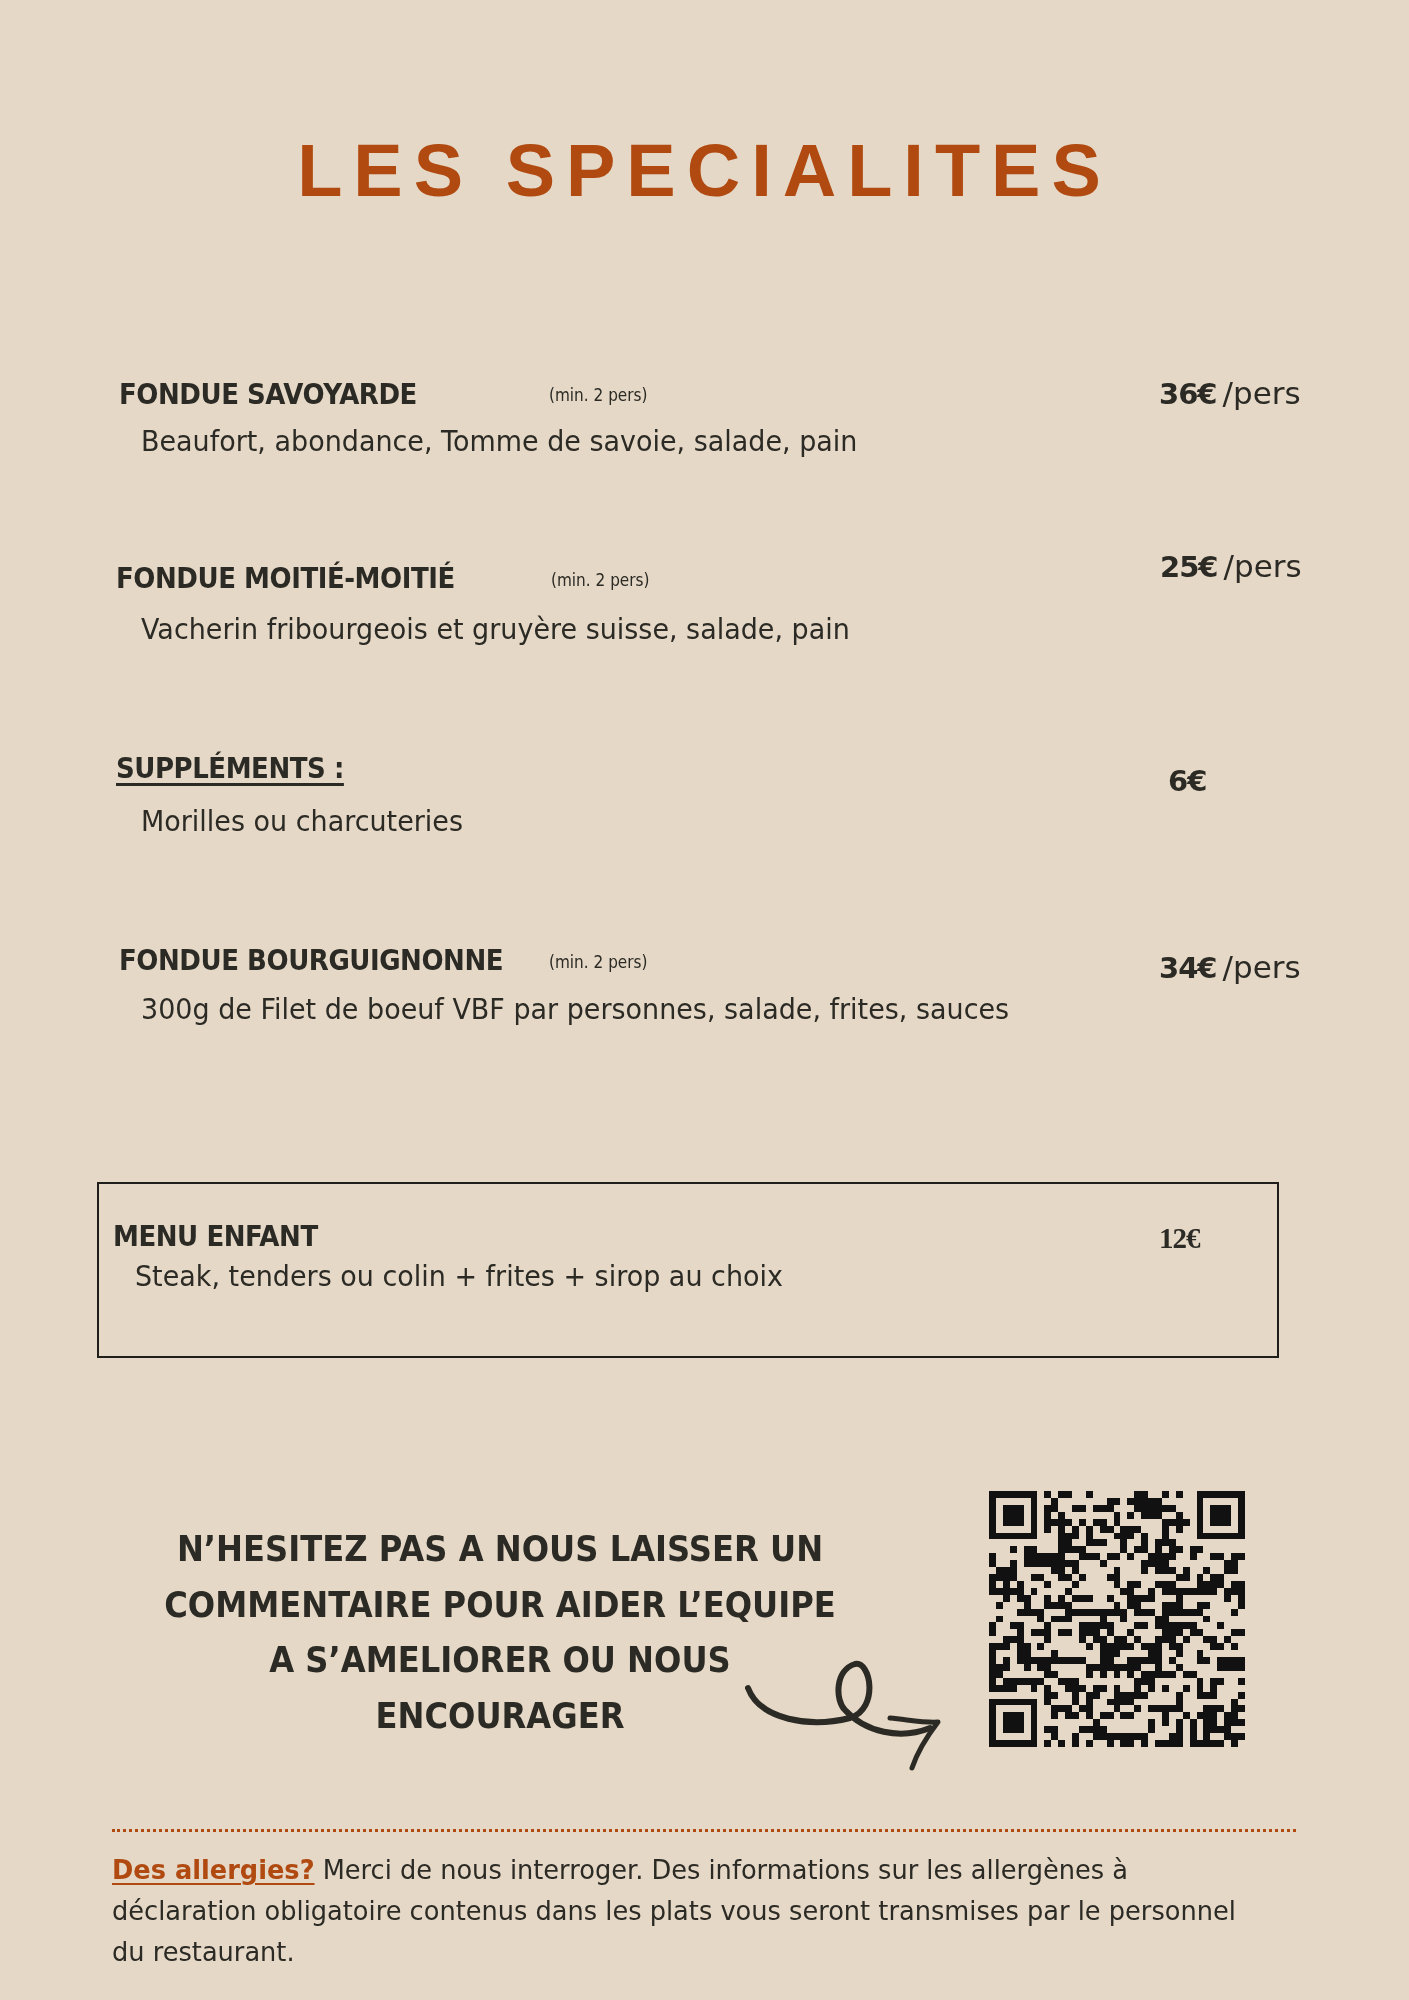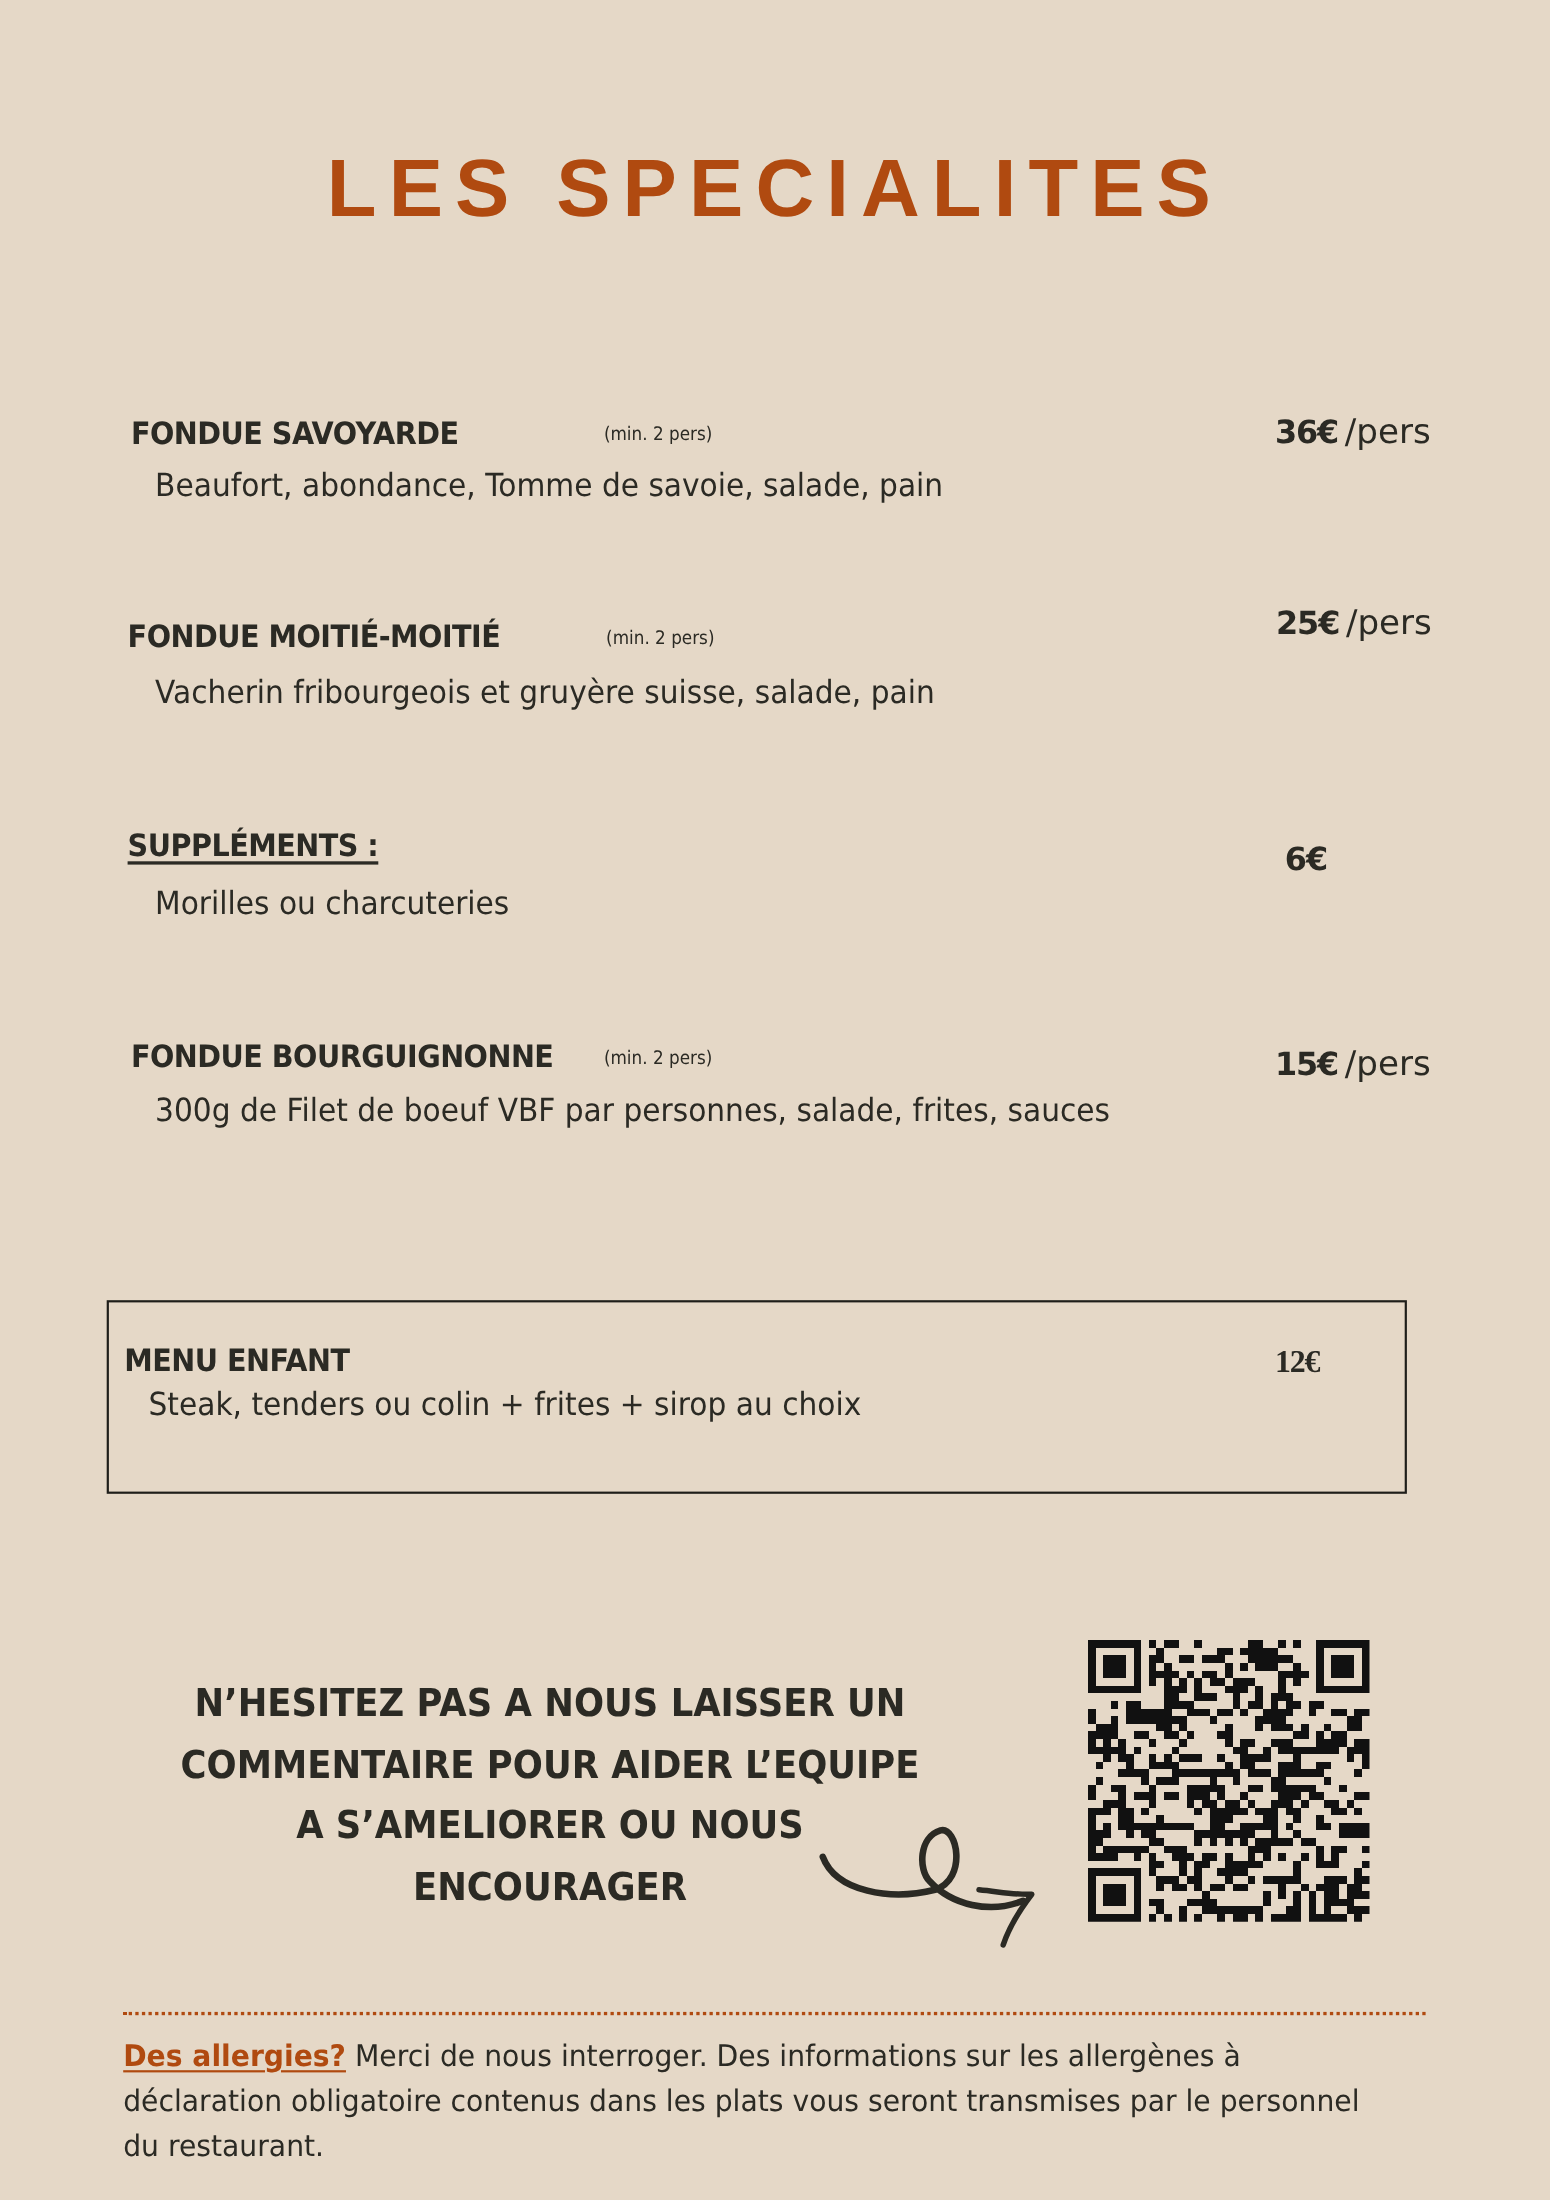--- a/index.html
+++ b/index.html
@@ -107,21 +107,21 @@
   <div class="price" style="left:1168px; top:764px;">
     <span class="amt">6€</span>
   </div>
 </div>
 
 <div>
   <div class="item-name" style="left:119px; top:944px;">FONDUE BOURGUIGNONNE</div>
   <div class="item-note" style="left:549px; top:952px;">(min. 2 pers)</div>
   <div class="item-desc" style="left:141px; top:992px;">300g de Filet de boeuf VBF par personnes, salade, frites, sauces</div>
   <div class="price" style="left:1159px; top:949px;">
-    <span class="amt">15€</span><span class="unit">/pers</span>
+    <span class="amt">34€</span><span class="unit">/pers</span>
   </div>
 </div>
 
 <div class="enfant-box"></div>
 <div>
   <div class="item-name" style="left:113px; top:1220px;">MENU ENFANT</div>
   <div class="item-desc" style="left:135px; top:1259px;">Steak, tenders ou colin + frites + sirop au choix</div>
   <div class="price" style="left:1159px; top:1222px;font-family:Liberation Serif, serif;">
     <span class="amt">12€</span>
   </div>

